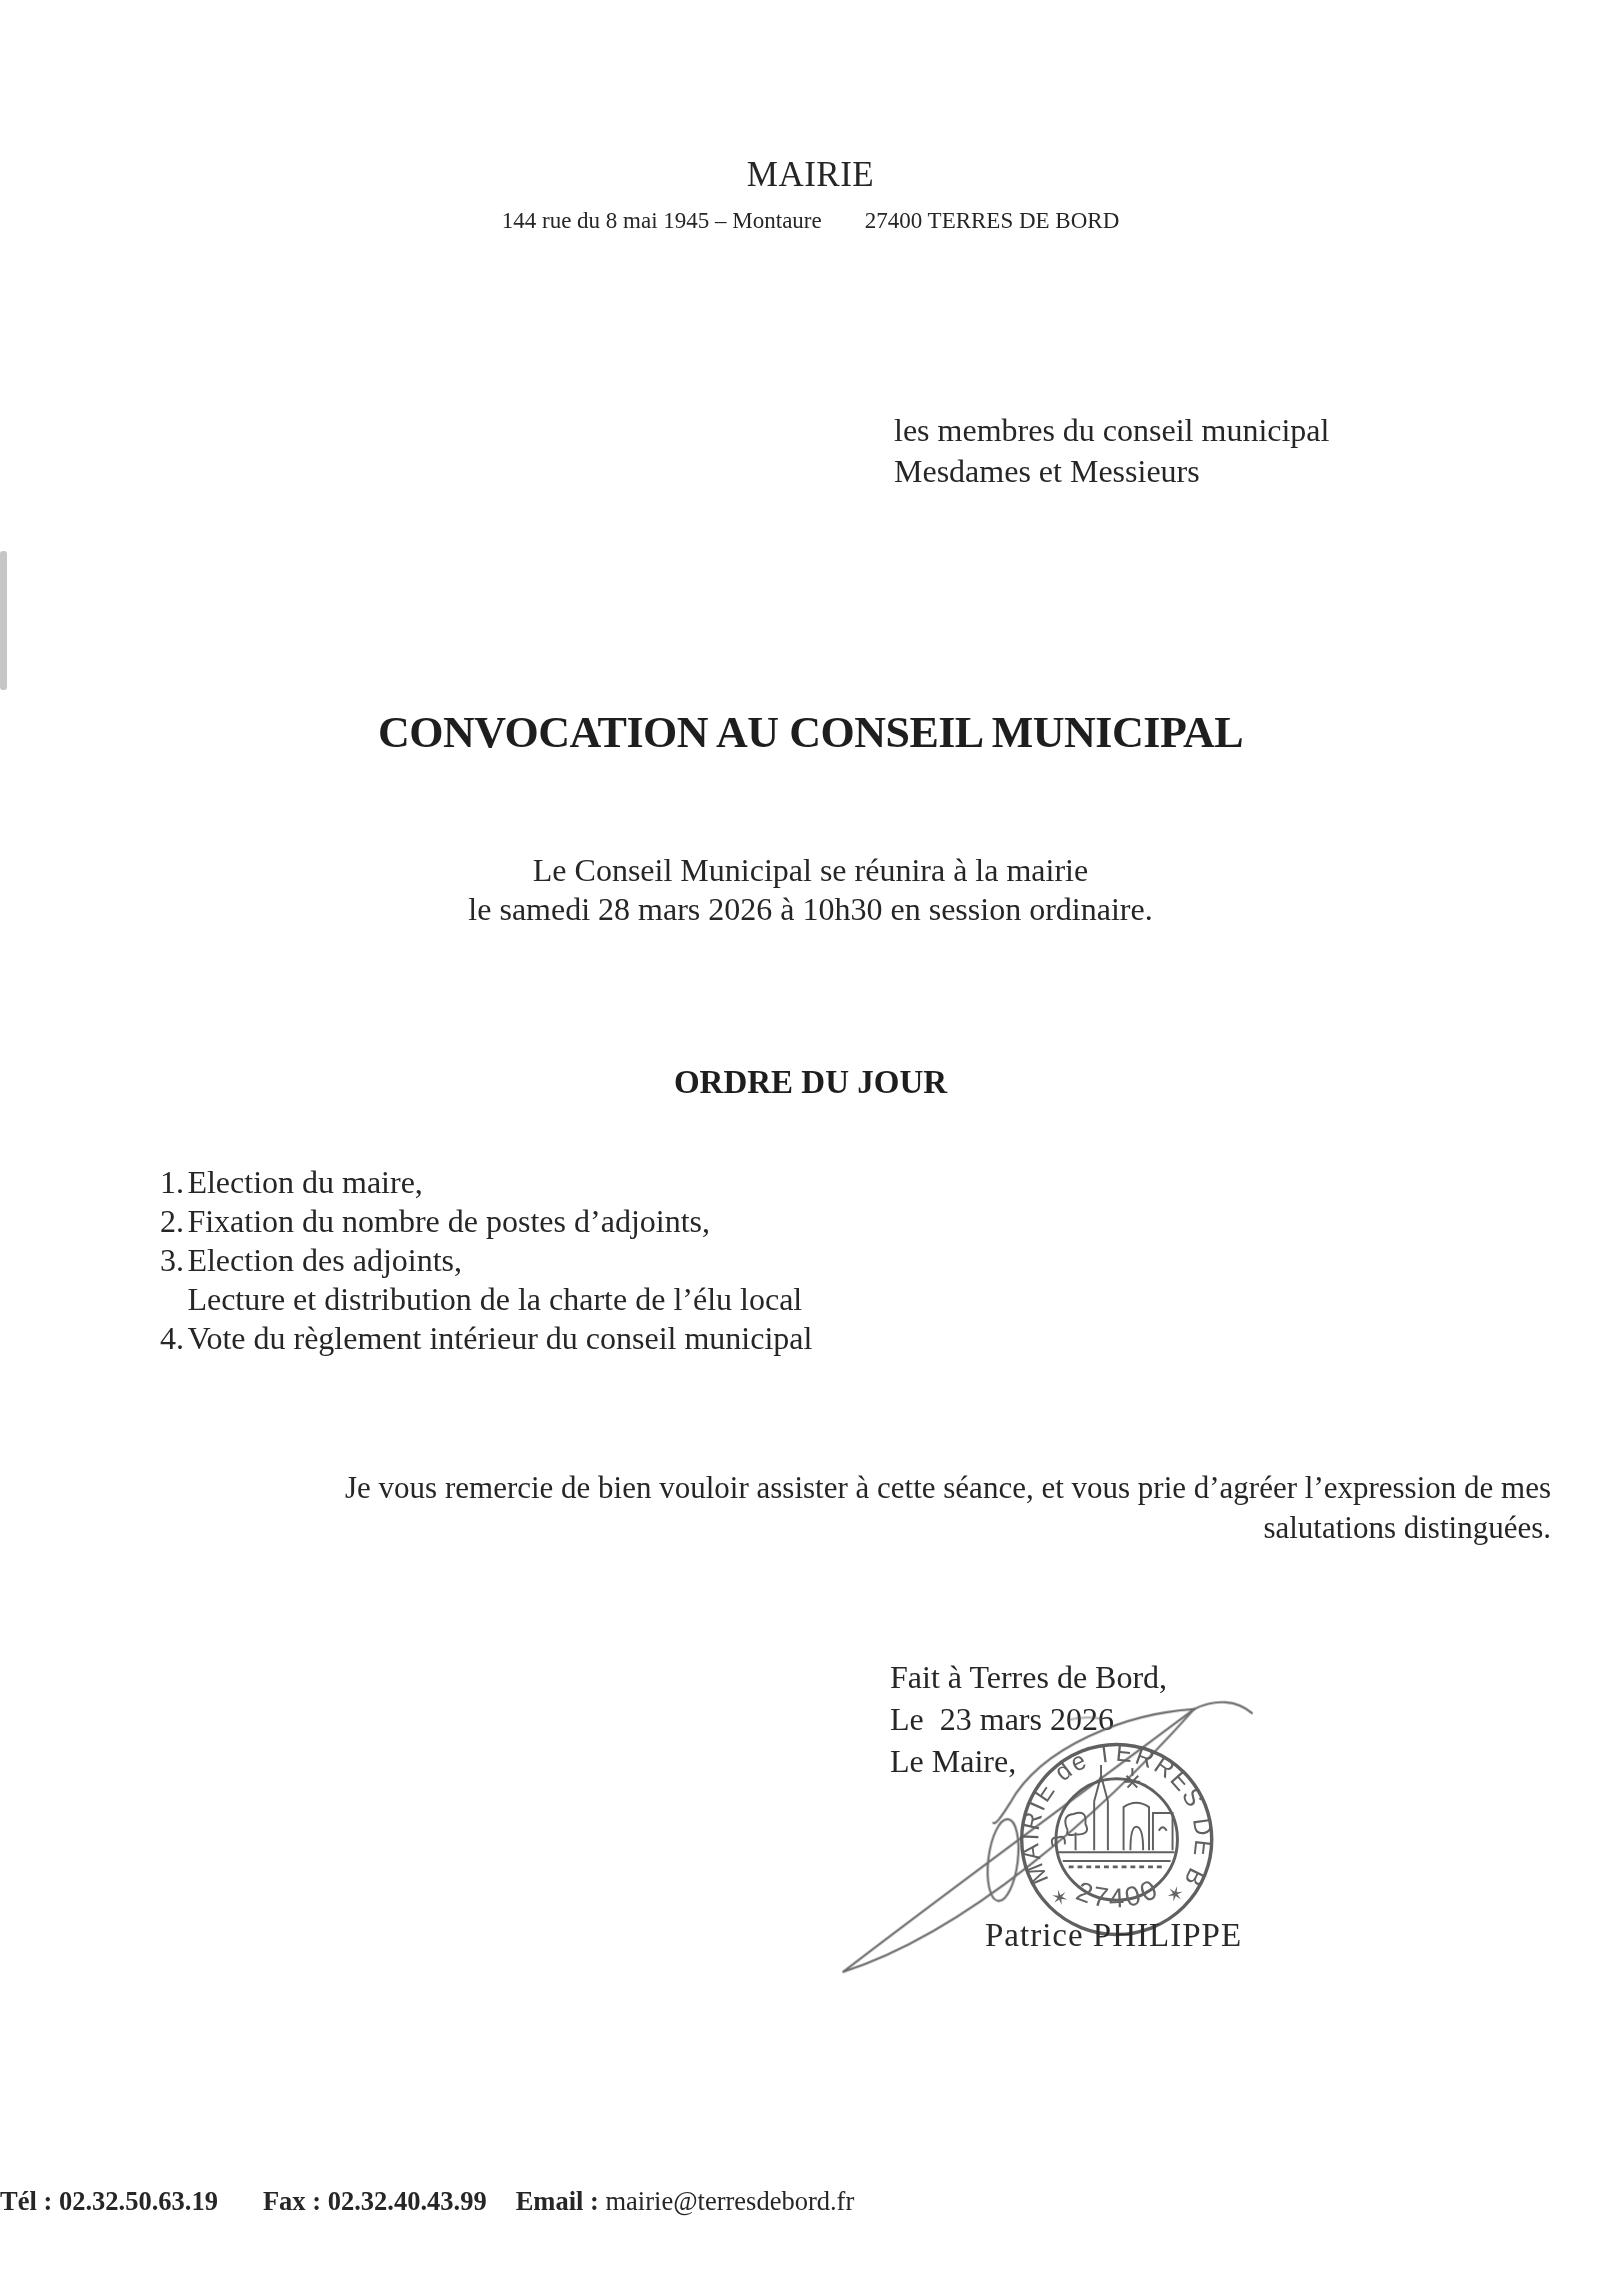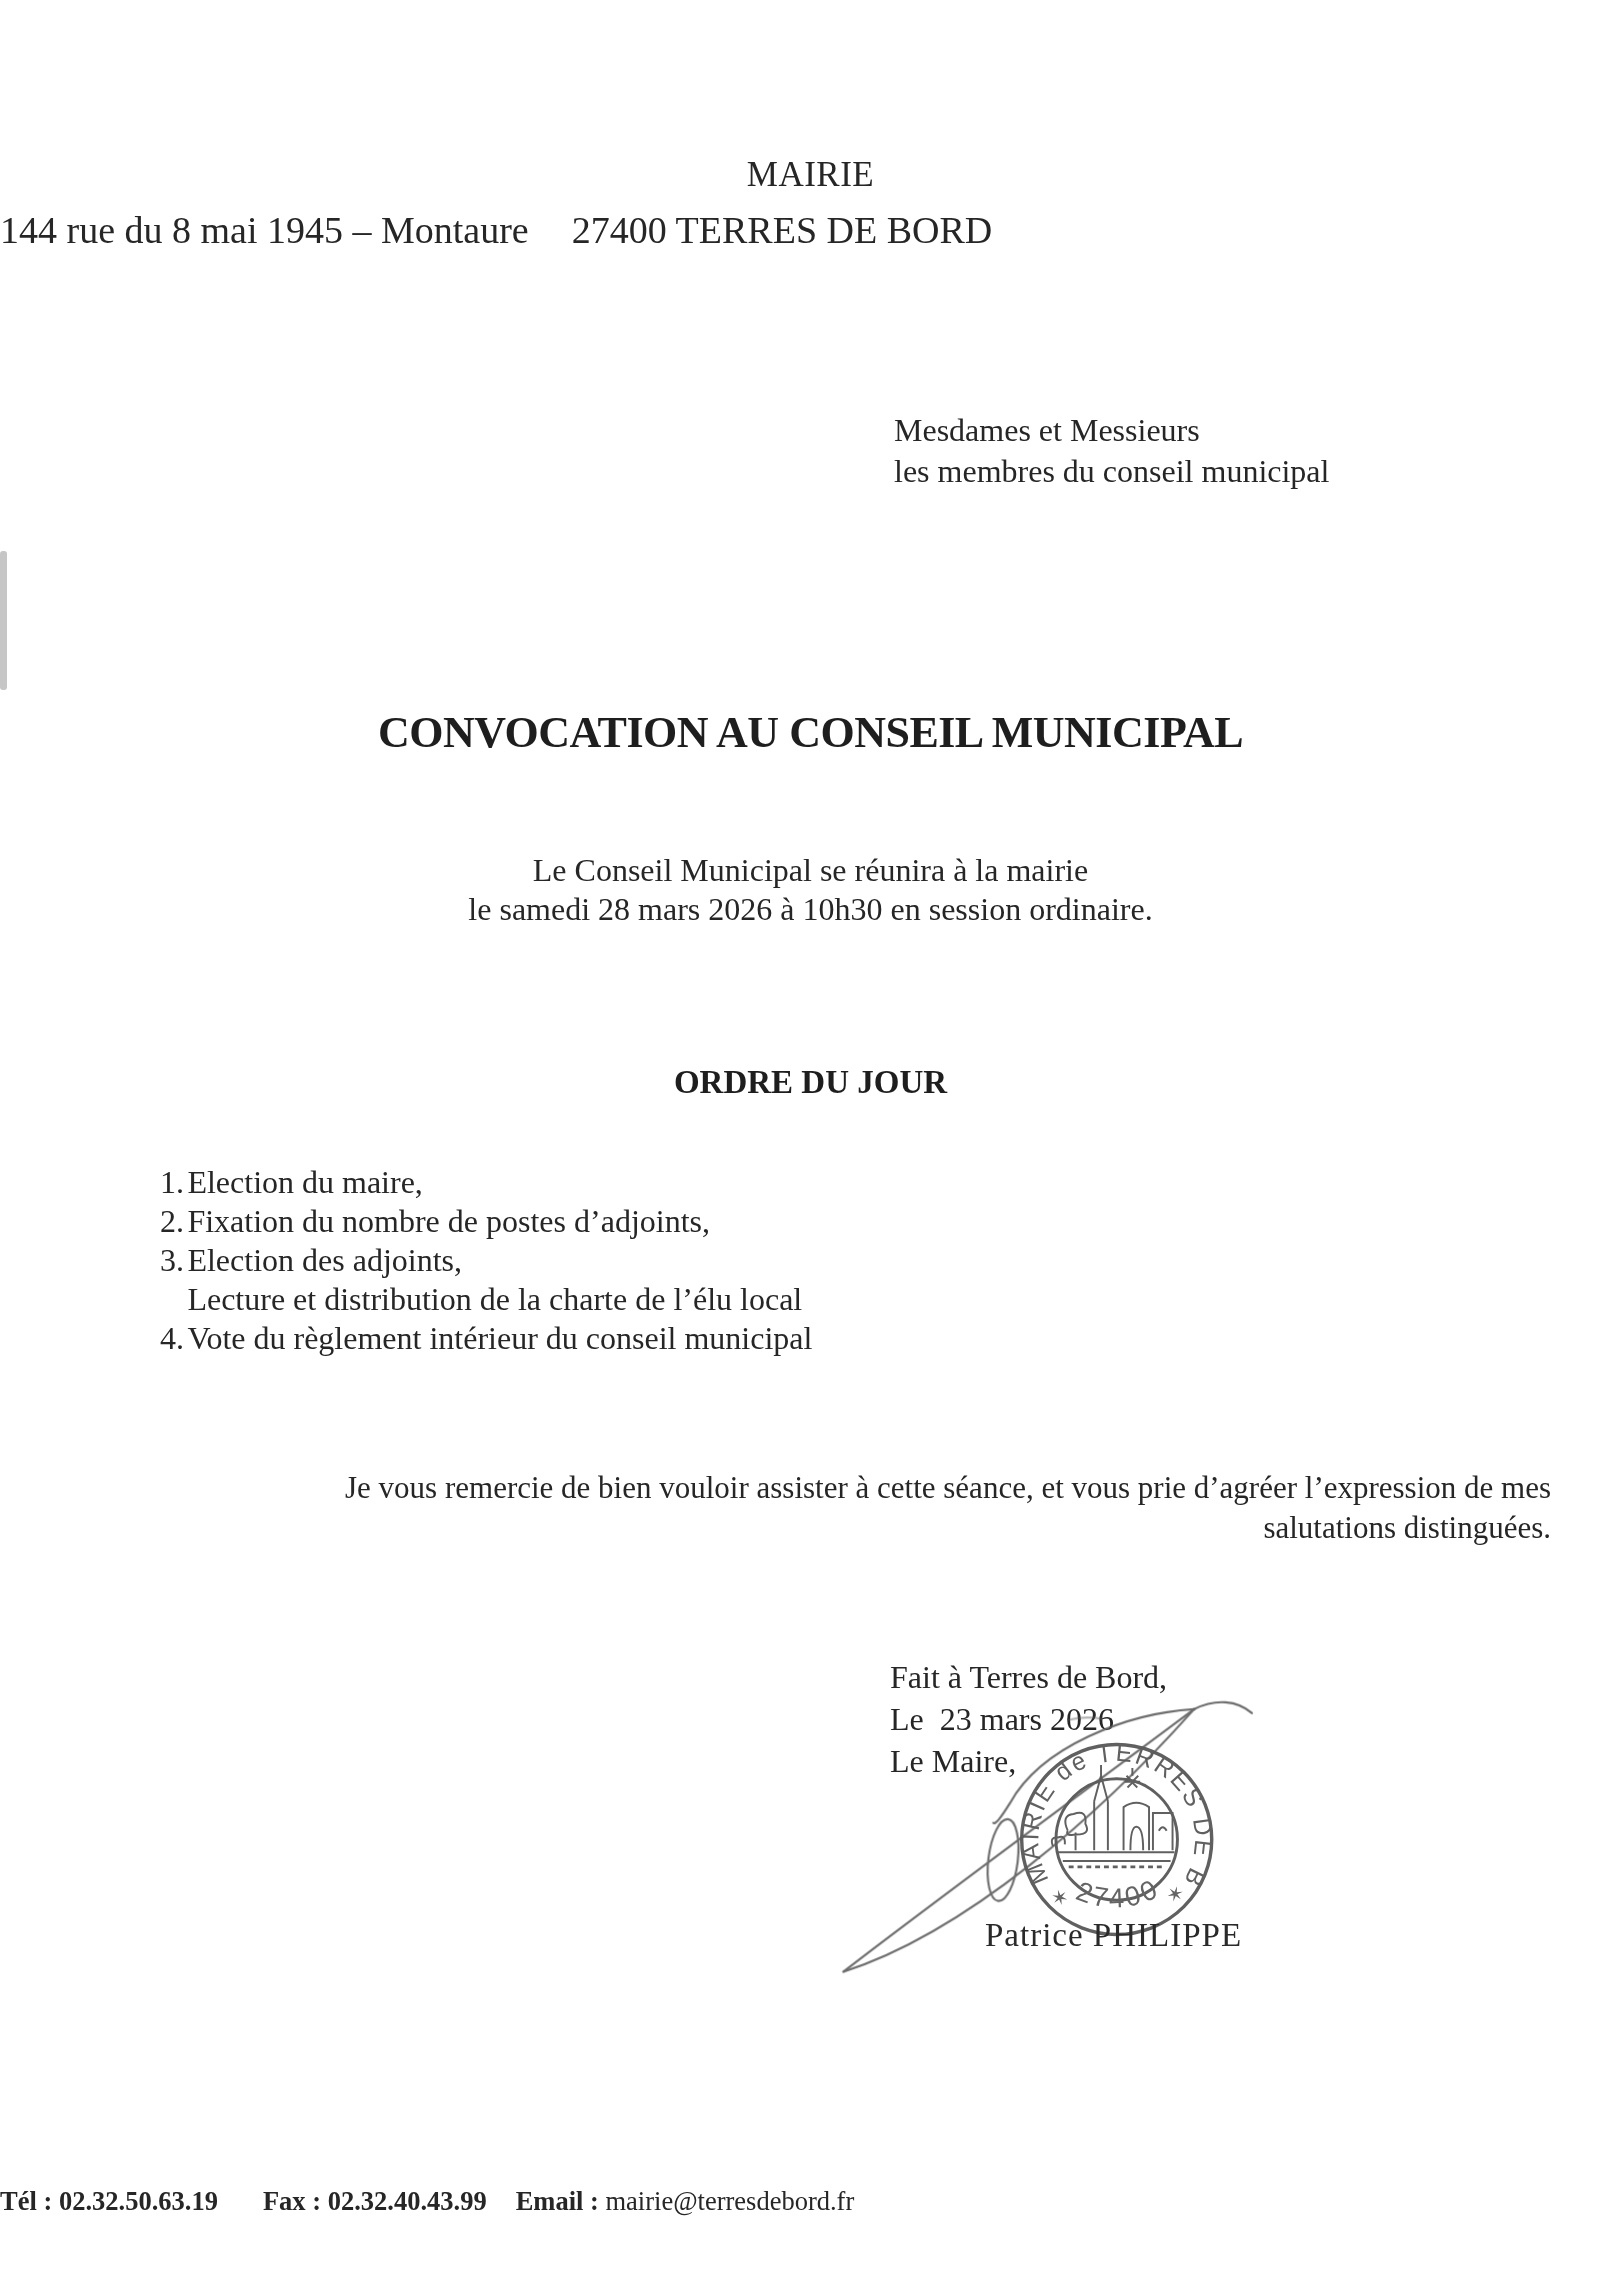--- a/index.html
+++ b/index.html
@@ -26,21 +26,21 @@
   .logo-rule{position:absolute;left:59px;top:77px;width:139px;height:2.9px;background:#dc9a33;}
   .logo-name{
     position:absolute;left:65px;top:80px;
     font-family:"Liberation Sans",sans-serif;
     font-size:36px;line-height:28px;font-weight:400;
     color:#e09d42;-webkit-text-stroke:0.6px #cf8c2e;
     letter-spacing:1px;white-space:nowrap;
   }
   
   .org-name{position:absolute;left:0;top:155px;width:100%;text-align:center;font-size:35px;letter-spacing:0.5px;}
-  .address-line{position:absolute;left:0;top:208px;width:100%;text-align:left;font-size:38px;white-space:nowrap;}
+  .address-line{position:absolute;left:0;top:208px;width:100%;text-align:center;font-size:23px;white-space:nowrap;}
   .address-line .gap{display:inline-block;width:43px;}
 
   
   .recipient{position:absolute;left:894px;top:410px;font-size:32px;line-height:41px;}
 
   
   .doc-title{
     position:absolute;left:0;top:691px;width:100%;text-align:center;
     font-size:44px;font-weight:bold;letter-spacing:-0.5px;color:#1e1e1e;margin-top:16px;
   }
@@ -77,22 +77,22 @@
 
   <div class="scan-streak"></div>
 
 
   <div class="org-name">MAIRIE</div>
   <div class="address-line">
     <span>144 rue du 8 mai 1945 – Montaure</span><span class="gap"></span><span>27400 TERRES DE BORD</span>
   </div>
 
   <div class="recipient">
+    <div>les membres du conseil municipal</div>
     <div>Mesdames et Messieurs</div>
-    <div>les membres du conseil municipal</div>
   </div>
 
   <div class="doc-title">CONVOCATION AU CONSEIL MUNICIPAL</div>
 
   <div class="meeting">
     <div>Le Conseil Municipal se réunira à la mairie</div>
     <div>le samedi 28 mars 2026 à 10h30 en session ordinaire.</div>
   </div>
 
   <div class="agenda-heading">ORDRE DU JOUR</div>

